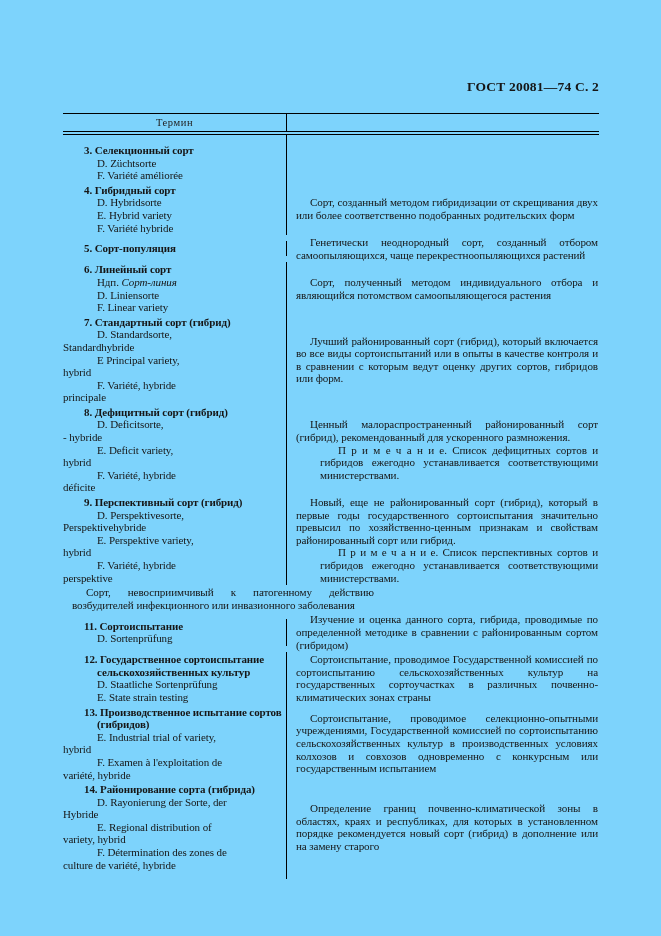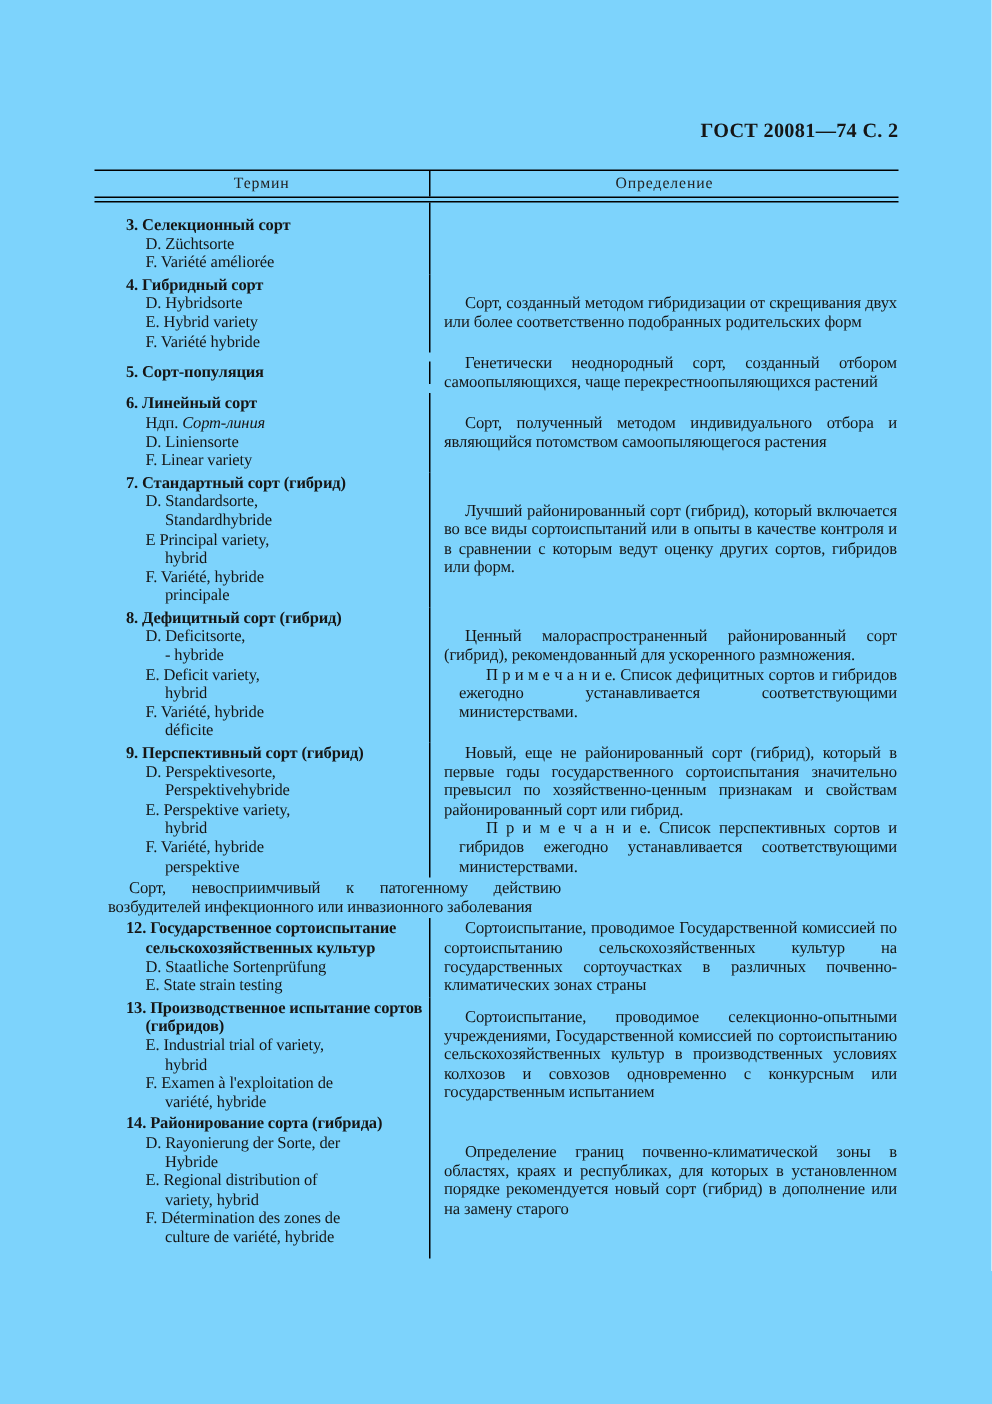--- a/index.html
+++ b/index.html
@@ -31,43 +31,42 @@
   .trow{display:flex;align-items:center;}
   .cell{box-sizing:border-box;padding-top:1px;padding-bottom:1px;}
   .term-cell{width:224px;border-right:1.5px solid #000;padding-right:3px;}
   .def-cell{width:312px;padding-left:9px;padding-right:1px;}
   .trow:first-child .cell{padding-top:9px;}
   .trow:last-child .cell{padding-bottom:8px;}
 
   .tl{font-size:11px;line-height:12.6px;letter-spacing:-0.1px;}
   .tl.term{font-weight:bold;margin-left:34px;text-indent:-13px;}
   .tl.sub{margin-left:47px;text-indent:-13px;}
-  .tl.cont{margin-left:47px;text-indent:0;}
+  .tl.cont{text-indent:0;}
   .tl i{font-style:italic;}
 
   .db{font-size:11.1px;line-height:12.6px;letter-spacing:-0.1px;}
   .db.para{text-align:justify;text-indent:14px;}
-  .db.note{text-align:justify;margin-left:10px;text-indent:18px;}
+  .db.note{text-align:justify;margin-left:24px;text-indent:18px;}
 
   .page-number{
     position:absolute;top:872px;left:0;width:661px;
     text-align:center;font-size:11.5px;letter-spacing:3px;color:#222;
   }
 </style>
 </head>
 <body>
 
 <div class="page">
 
   <div class="doc-header">ГОСТ 20081—74 С. 2</div>
 
   <div class="gtable">
     <div class="thead">
       <div class="th term-h">Термин</div>
-      <div class="th def-h">Определение</div>
     </div>
     <div class="dblline"></div>
     <div class="tbody" id="tbody">
         <div class="trow">
           <div class="cell term-cell">
             <div class="tl term">3. Селекционный сорт</div>
             <div class="tl sub">D. Züchtsorte</div>
             <div class="tl sub">F. Variété améliorée</div>
           </div>
         </div>
@@ -141,20 +140,29 @@
             <div class="tl cont">perspektive</div>
           </div>
           <div class="cell def-cell">
             <div class="db para">Новый, еще не районированный сорт (гибрид), который в первые годы государственного сортоиспытания значительно превысил по хозяйственно-ценным признакам и свойствам районированный сорт или гибрид.</div>
             <div class="db note">П р и м е ч а н и е.  Список перспективных сортов и гибридов ежегодно устанавливается соответствующими министерствами.</div>
           </div>
         </div>
         <div class="trow">
           <div class="cell def-cell">
             <div class="db para">Сорт, невосприимчивый к патогенному действию возбудителей инфекционного или инвазионного заболевания</div>
+          </div>
+        </div>
+        <div class="trow">
+          <div class="cell term-cell">
+            <div class="tl term">11. Сортоиспытание</div>
+            <div class="tl sub">D. Sortenprüfung</div>
+          </div>
+          <div class="cell def-cell">
+            <div class="db para">Изучение и оценка данного сорта, гибрида, проводимые по определенной методике в сравнении с районированным сортом (гибридом)</div>
           </div>
         </div>
         <div class="trow">
           <div class="cell term-cell">
             <div class="tl term">12. Государственное сортоиспытание сельскохозяйственных культур</div>
             <div class="tl sub">D. Staatliche Sortenprüfung</div>
             <div class="tl sub">E. State strain testing</div>
           </div>
           <div class="cell def-cell">
             <div class="db para">Сортоиспытание, проводимое Государственной комиссией по сортоиспытанию сельскохозяйственных культур на государственных сортоучастках в различных почвенно-климатических зонах страны</div>

